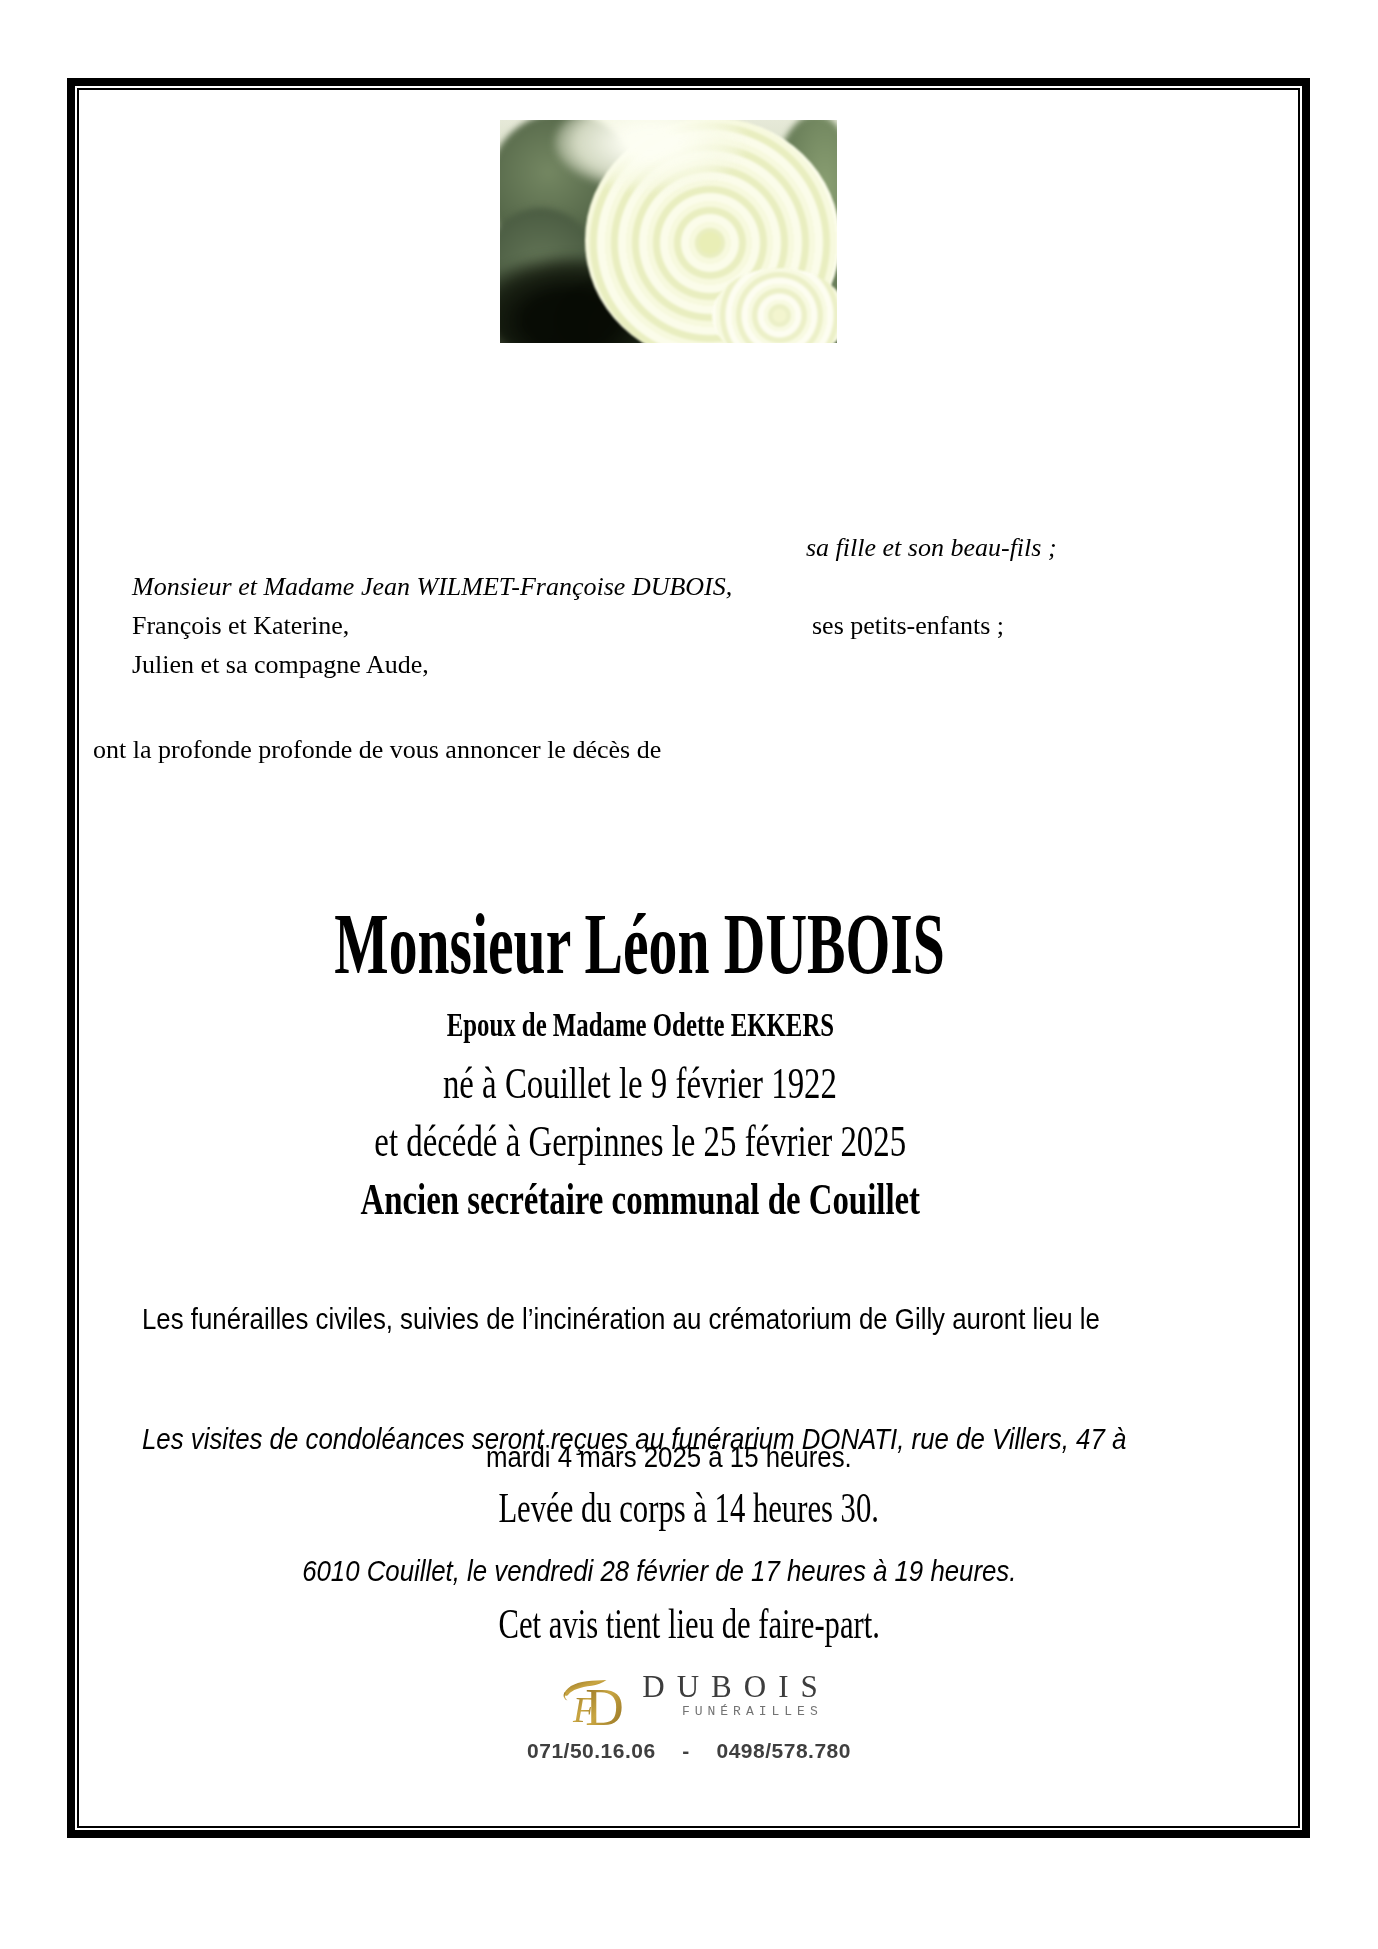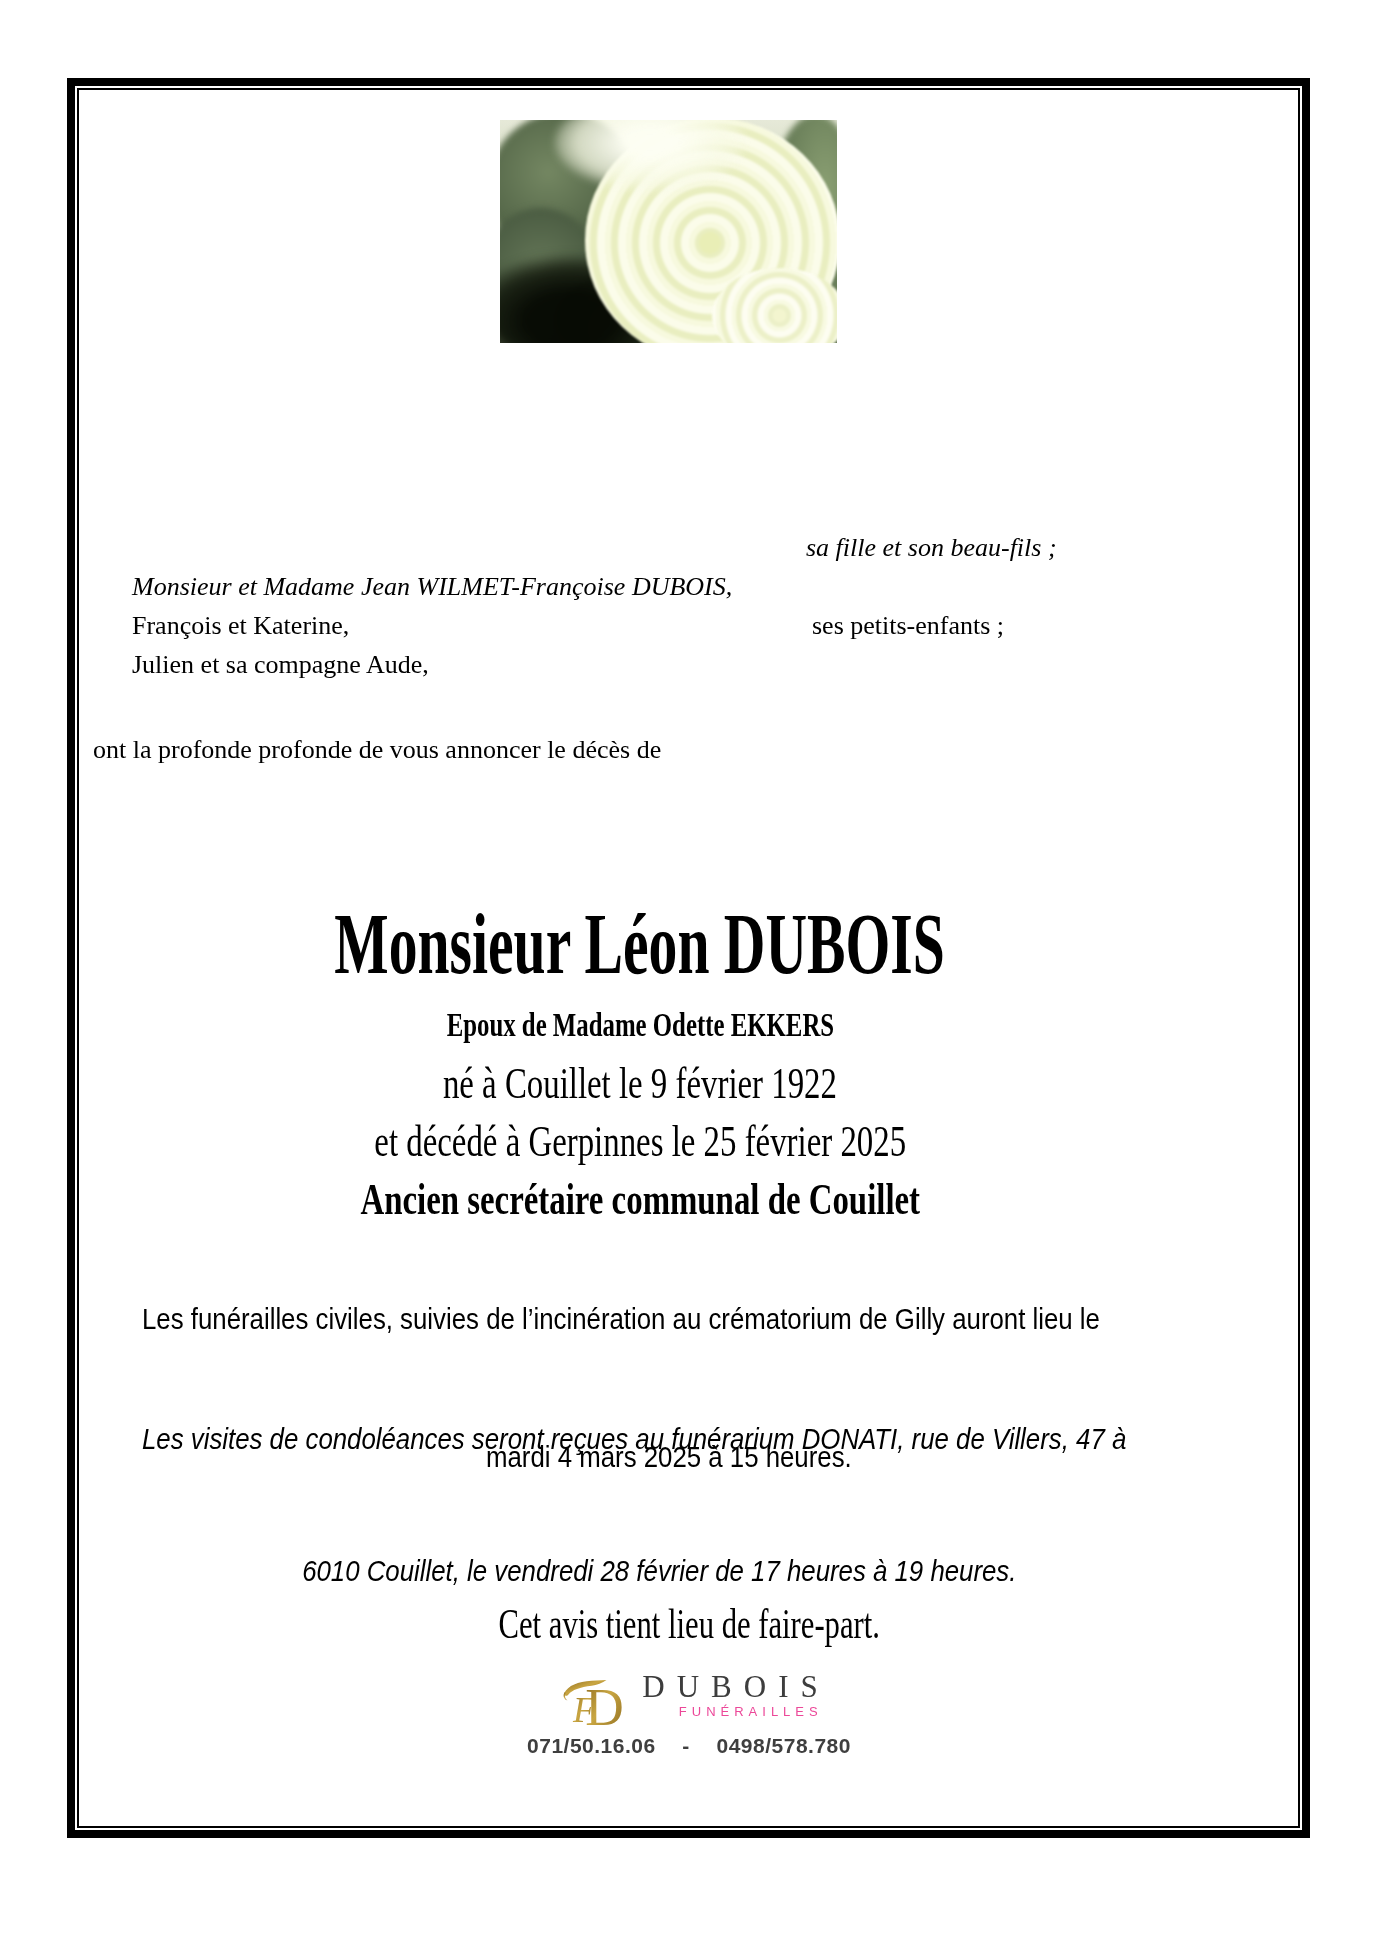--- a/index.html
+++ b/index.html
@@ -85,24 +85,24 @@
   .avis { top: 1600px; }
 
   
   .logo { position: absolute; left: 0; top: 1670px; width: 1378px;
     display: flex; flex-direction: column; align-items: center; }
   .logo-row { display: flex; align-items: flex-start; }
   .monogram { width: 78px; height: 62px; margin-top: 2px; }
   .logo-text { display: flex; flex-direction: column; align-items: flex-end; margin-left: 4px; }
   .logo-name { font-family: "Liberation Serif", "DejaVu Serif", serif; font-size: 31px; line-height: 34px;
     letter-spacing: 12px; margin-right: -12px; color: #3d3d3d; }
-  .logo-sub { font-family: Liberation Sans, sans-serif; font-size: 13px; line-height: 16px;
-    letter-spacing: 5px; margin-right: -5px; color: #ec4899; }
+  .logo-sub { font-family: Liberation Mono, monospace; font-size: 13px; line-height: 16px;
+    letter-spacing: 5px; margin-right: -5px; color: #737373; }
   .logo-phone { font-family: "Liberation Sans", "DejaVu Sans", sans-serif; font-size: 21px; font-weight: bold;
-    color: #3f3f3f; letter-spacing: 0.5px; word-spacing: 7px; white-space: pre; }
+    color: #3f3f3f; margin-top: 5px; letter-spacing: 0.5px; word-spacing: 7px; white-space: pre; }
 </style>
 </head>
 <body>
 
 <div class="page">
 
   <div class="frame">
     <div class="frame-inner"></div>
   </div>
 
@@ -164,20 +164,23 @@
 
   <div class="para-visits sans">
     <div class="line">
       <span class="sxl">Les visites de condoléances seront reçues au funérarium DONATI, rue de Villers, 47 à</span>
     </div>
     <div class="line">
       <span class="sxl"> 6010 Couillet, le vendredi 28 février de 17 heures à 19 heures.</span>
     </div>
   </div>
 
+  <div class="centered-serif levee">
+    <span class="cx">Levée du corps à 14 heures 30.</span>
+  </div>
 
   <div class="centered-serif avis">
     <span class="cx">Cet avis tient lieu de faire-part.</span>
   </div>
 
   <div class="logo">
     <div class="logo-row">
       <svg class="monogram" viewBox="0 0 120 100">
         <defs>
           <linearGradient id="gold" x1="0" y1="0" x2="1" y2="1">

